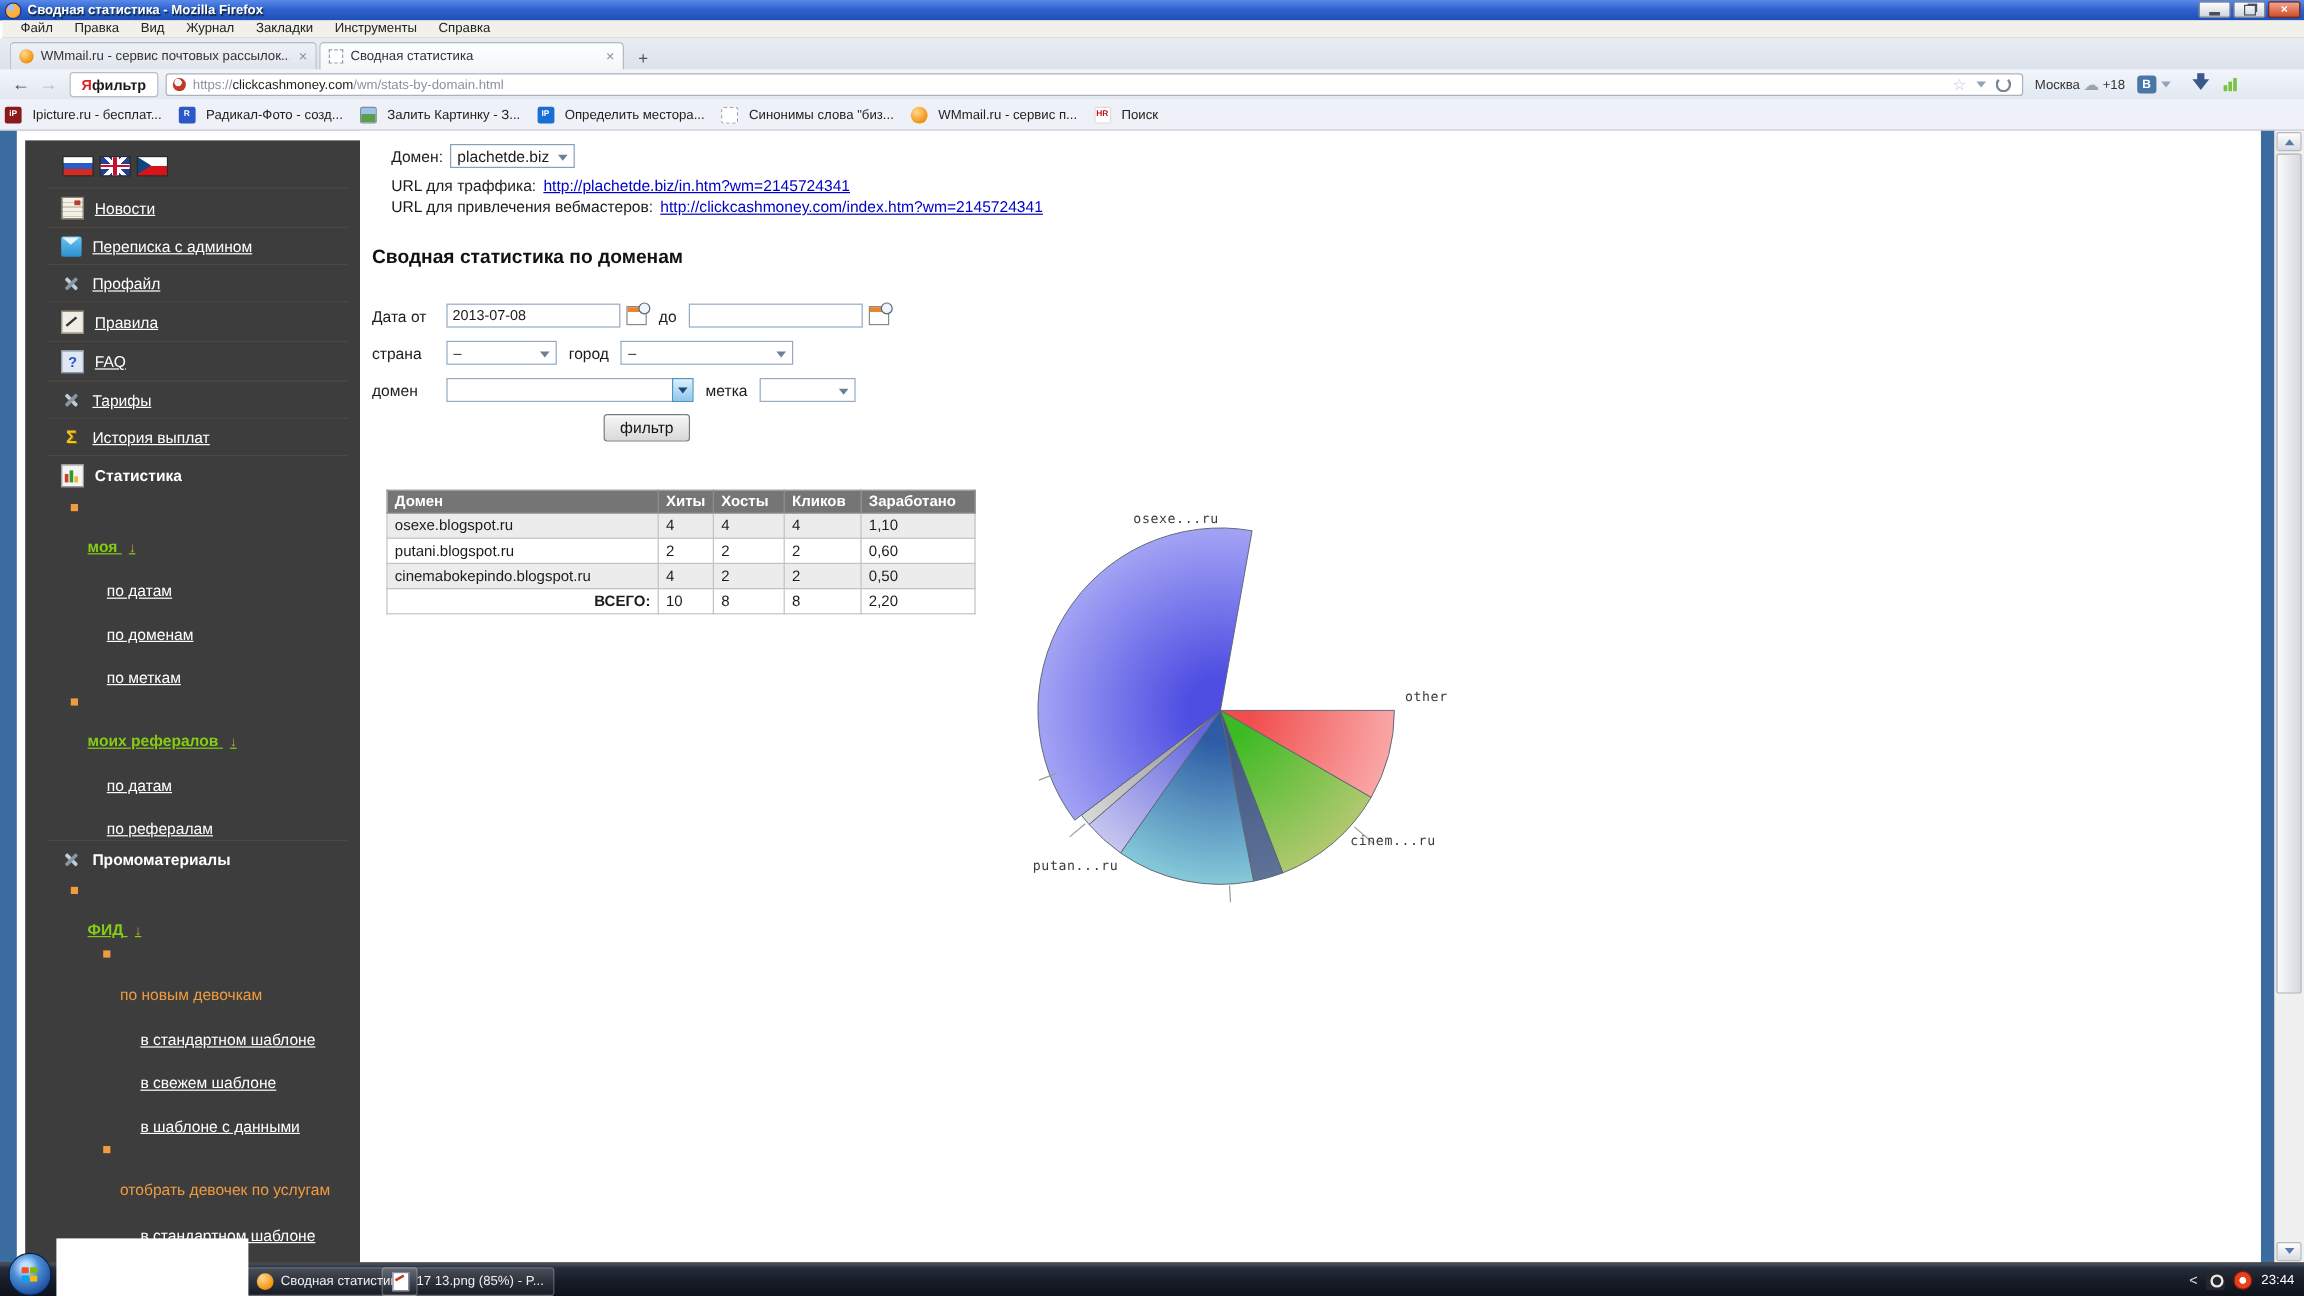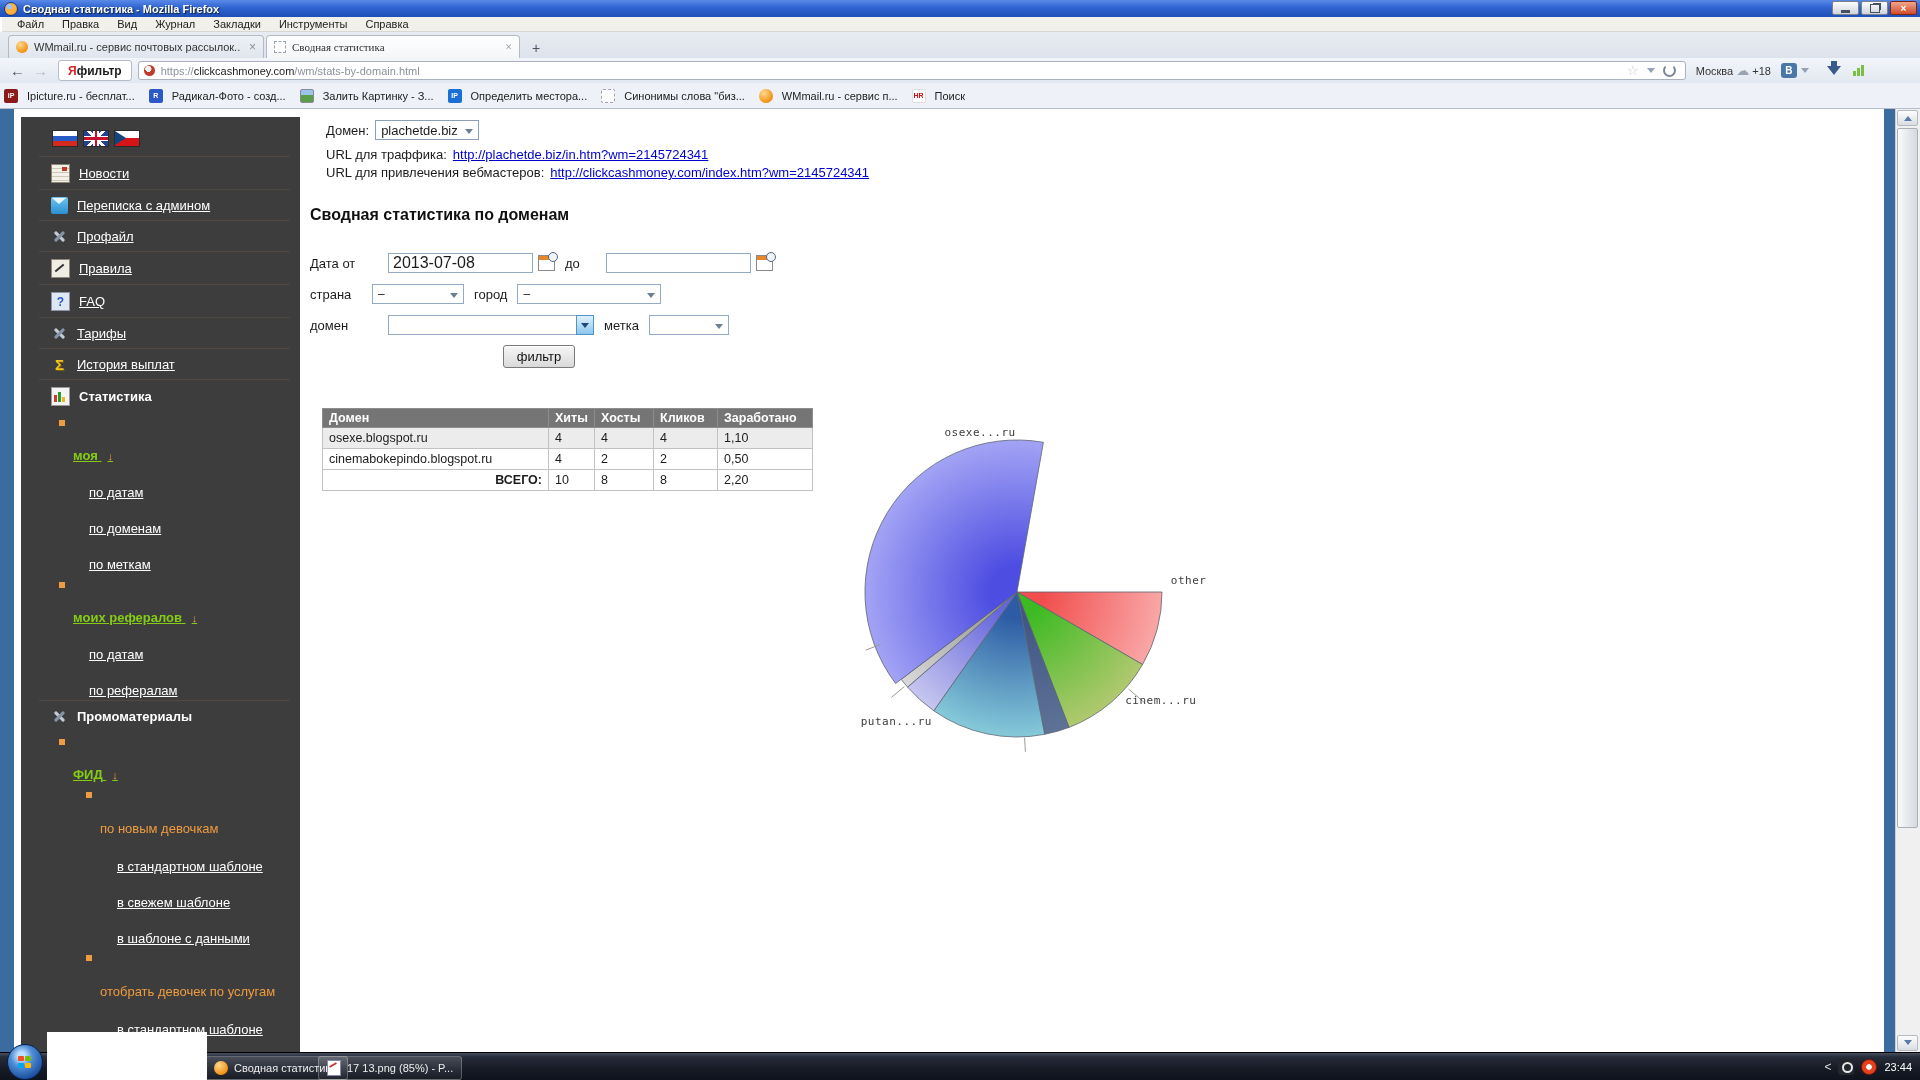--- a/index.html
+++ b/index.html
@@ -24,21 +24,21 @@
 
   .menubar{position:absolute;left:2px;top:17px;width:1920px;height:15px;background:#f1f0ea;
     display:flex;align-items:center;padding-left:6px;box-sizing:border-box;border-bottom:1px solid #d8d8d2;}
   .menu-item{font-size:11px;color:#222;padding:0 9px;cursor:default;}
 
   .tabbar{position:absolute;left:0;top:32px;width:1920px;height:26px;
     background:linear-gradient(#e8ecf2,#dde3ec);}
   .tab{position:absolute;top:3px;height:23px;border:1px solid #b3bac6;border-bottom:none;
     border-radius:4px 4px 0 0;display:flex;align-items:center;padding:0 7px;box-sizing:border-box;
     background:linear-gradient(#eef1f6,#e0e5ee);}
-  .tab[data-active="true"]{background:linear-gradient(#fdfefe,#f4f6f9);z-index:2;font-family:Liberation Serif, serif;}
+  .tab[data-active="true"]{background:linear-gradient(#fdfefe,#f4f6f9);z-index:2;}
   .tab-label{font-size:11px;color:#333;white-space:nowrap;overflow:hidden;flex:1;}
   .tab-close{font-size:12px;color:#8a8f98;margin-left:8px;}
   .tab-icon{width:12px;height:12px;margin-right:6px;flex:none;}
   .ti-wmmail{border-radius:50%;background:radial-gradient(circle at 35% 30%,#ffd98e,#f29212 70%,#c56a05);}
   .ti-dashed{border:1px dashed #9aa3b2;box-sizing:border-box;background:#fff;}
   .newtab-btn{position:absolute;top:6px;height:19px;width:24px;border-radius:3px;
     display:flex;align-items:center;justify-content:center;font-size:14px;color:#4a5361;}
 
   .navbar{position:absolute;left:0;top:58px;width:1920px;height:25px;
     background:linear-gradient(#f2f5fa,#e2e8f1);display:flex;align-items:center;box-sizing:border-box;padding:0 6px;}
@@ -142,21 +142,21 @@
 
   .dom-select{height:20px;min-width:104px;border:1px solid #8aa0b8;background:#fff;display:flex;align-items:center;
       padding:0 20px 0 5px;position:relative;box-sizing:border-box;}
   .sel-caret{position:absolute;right:5px;top:8px;width:0;height:0;border:4px solid transparent;border-top:5px solid #6b7f96;}
 
   .filter{position:absolute;left:10px;top:143px;}
   .frow{display:flex;align-items:center;height:22px;margin-bottom:9px;}
   .flabel{width:62px;flex:none;}
   .flabel2{margin:0 10px;}
   .txt-input{width:145px;height:20px;border:1px solid #94aac2;box-sizing:border-box;background:#fff;
-      font-size:16px;display:flex;align-items:center;padding:0 4px;margin-left:16px;}
+      font-size:12px;display:flex;align-items:center;padding:0 4px;}
   .cal-icon{width:17px;height:16px;margin-left:5px;position:relative;background:#fff;border:1px solid #8a8a8a;box-sizing:border-box;}
   .cal-icon::before{content:"";position:absolute;left:0;top:0;right:0;height:4px;background:#e8862a;}
   .cal-icon::after{content:"";position:absolute;right:-4px;top:-4px;width:8px;height:8px;border-radius:50%;
       background:#eef4fa;border:1px solid #55677e;}
   .sel{height:20px;border:1px solid #94aac2;background:#fff;position:relative;display:flex;align-items:center;
       padding:0 18px 0 5px;box-sizing:border-box;font-size:12px;}
   .combo{display:flex;align-items:center;}
   .combo .txt-input{width:189px;}
   .combo-btn{width:18px;height:20px;margin-left:-1px;box-sizing:border-box;border:1px solid #4a96c8;
       background:linear-gradient(#dff0fc,#8ec6ec);display:flex;align-items:center;justify-content:center;}
@@ -503,20 +503,27 @@
           </tr>
         </thead>
         <tbody>
 
         <tr>
               <td>osexe.blogspot.ru</td>
               <td>4</td>
               <td>4</td>
               <td>4</td>
               <td>1,10</td>
+            </tr>
+            <tr>
+              <td>putani.blogspot.ru</td>
+              <td>2</td>
+              <td>2</td>
+              <td>2</td>
+              <td>0,60</td>
             </tr>
             <tr>
               <td>cinemabokepindo.blogspot.ru</td>
               <td>4</td>
               <td>2</td>
               <td>2</td>
               <td>0,50</td>
             </tr>
           </tbody>
         <tfoot>

